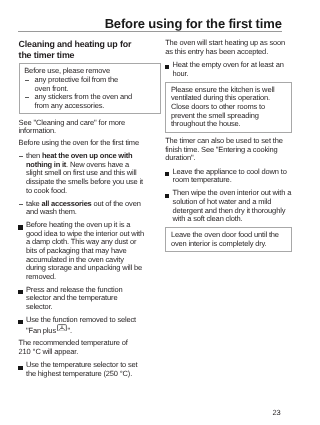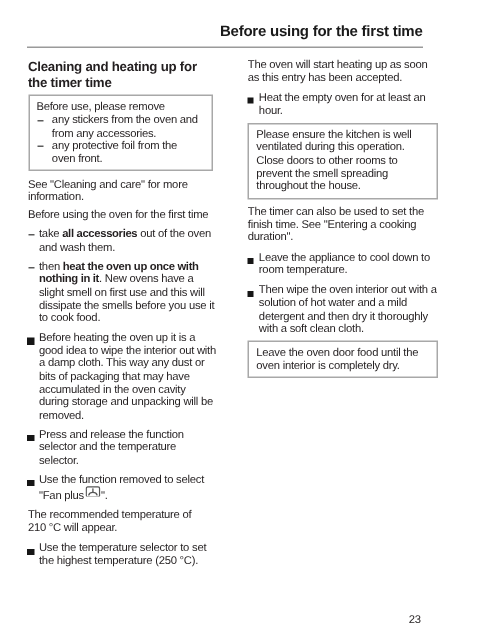--- a/index.html
+++ b/index.html
@@ -10,21 +10,21 @@
     color: #231f20;
     letter-spacing: -0.16px;
     -webkit-font-smoothing: antialiased;
     text-rendering: geometricPrecision;
   }
   .page { position: relative; width: 300px; height: 425px; overflow: hidden; }
 
   .header-title {
     position: absolute;
     right: 18.3px; top: 16px;
-    font-size: 10px;
+    font-size: 13px;
     font-weight: bold;
     white-space: nowrap;
     color: #1a1a1a;
   }
   .header-rule {
     position: absolute;
     left: 18.1px; width: 263.6px; top: 31px;
     height: 1.1px;
     background: #9a9a9a;
   }
@@ -41,21 +41,21 @@
     width: 121.5px;
   }
 
   .body { font-size: 7.5px; line-height: 8.6px; margin: 0 0 2.9px 0; width: 121.5px; }
 
   .note {
     border: 1.1px solid #a8a8a8;
     padding: 3.1px 4px 2.9px 4.7px;
     margin: 0 0 4.5px 0;
     box-sizing: border-box;
-    width: 123px;
+    width: 142px;
     font-size: 7.5px;
     line-height: 8.6px;
   }
 
   .li {
     position: relative;
     padding-left: 7.4px;
     font-size: 7.5px;
     line-height: 8.6px;
     margin: 0 0 4.4px 0;
@@ -105,39 +105,39 @@
   <div class="header-title">Before using for the first time</div>
   <div class="header-rule"></div>
 
   <div class="col col-left">
     <div class="sec-title">Cleaning and heating up for the timer time</div>
 
     <div class="note">
       <div>Before use, please remove</div>
       <div class="li-dash note-dash">
         <span class="dsh"></span>
-        <span>any stickers from the oven and from any accessories.</span>
+        <span>any protective foil from the oven front.</span>
       </div>
       <div class="li-dash note-dash">
         <span class="dsh"></span>
-        <span>any protective foil from the oven front.</span>
+        <span>any stickers from the oven and from any accessories.</span>
       </div>
     </div>
 
     <p class="body">See "Cleaning and care" for more information.</p>
     <p class="body">Before using the oven for the first time</p>
 
     <div class="li-dash">
       <span class="dsh"></span>
-      <span>take </span><b>all accessories</b><span> out of the oven and wash them.</span>
+      <span>then </span><b>heat the oven up once with nothing in it</b><span>. New ovens have a slight smell on first use and this will dissipate the smells before you use it to cook food.</span>
     </div>
 
     <div class="li-dash">
       <span class="dsh"></span>
-      <span>then </span><b>heat the oven up once with nothing in it</b><span>. New ovens have a slight smell on first use and this will dissipate the smells before you use it to cook food.</span>
+      <span>take </span><b>all accessories</b><span> out of the oven and wash them.</span>
     </div>
 
     <div class="li">
       <span class="sq"></span>
       <span>Before heating the oven up it is a good idea to wipe the interior out with a damp cloth. This way any dust or bits of packaging that may have accumulated in the oven cavity during storage and unpacking will be removed.</span>
     </div>
     <div class="li">
       <span class="sq"></span>
       <span>Press and release the function selector and the temperature selector.</span>
     </div>

